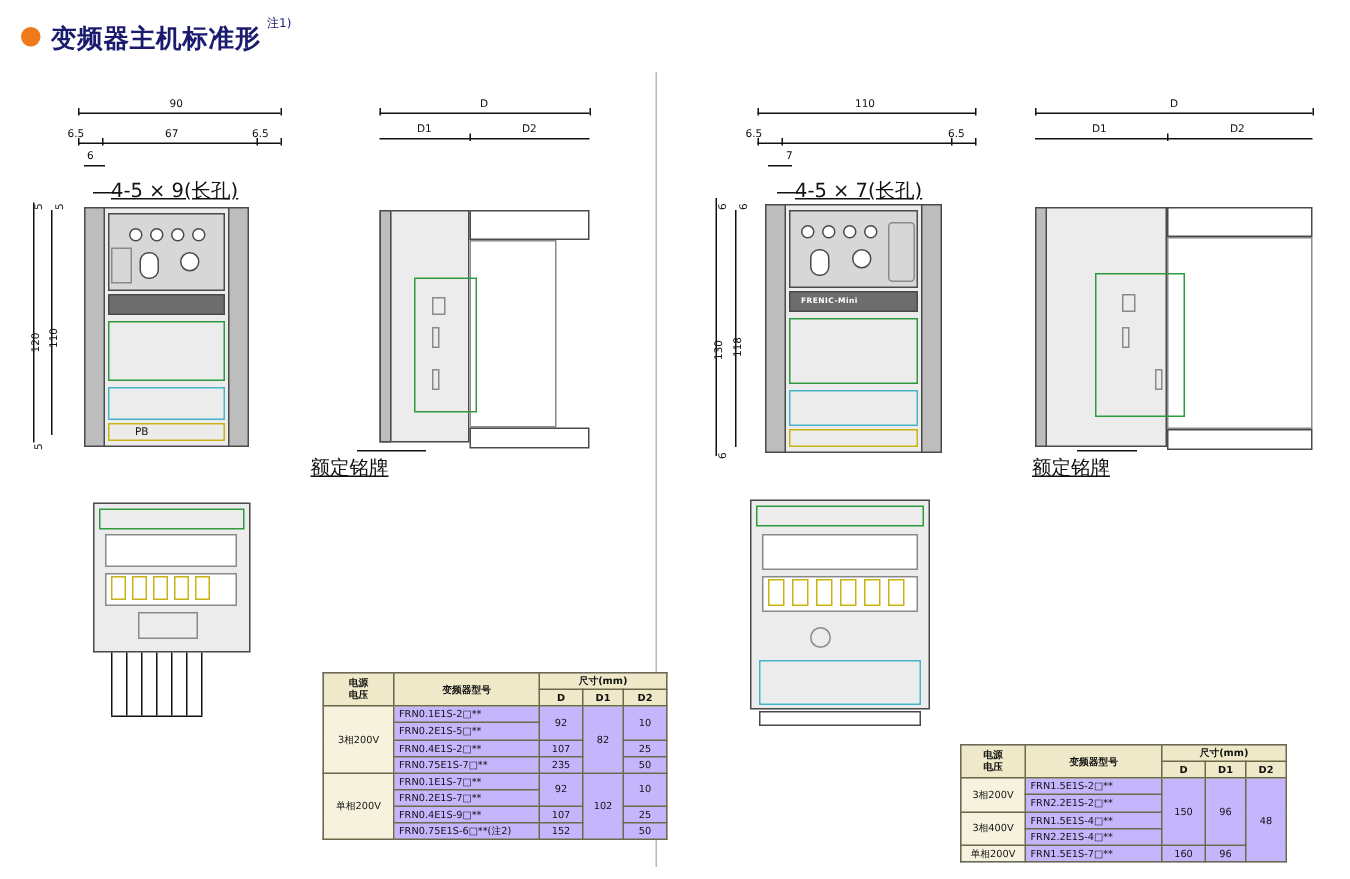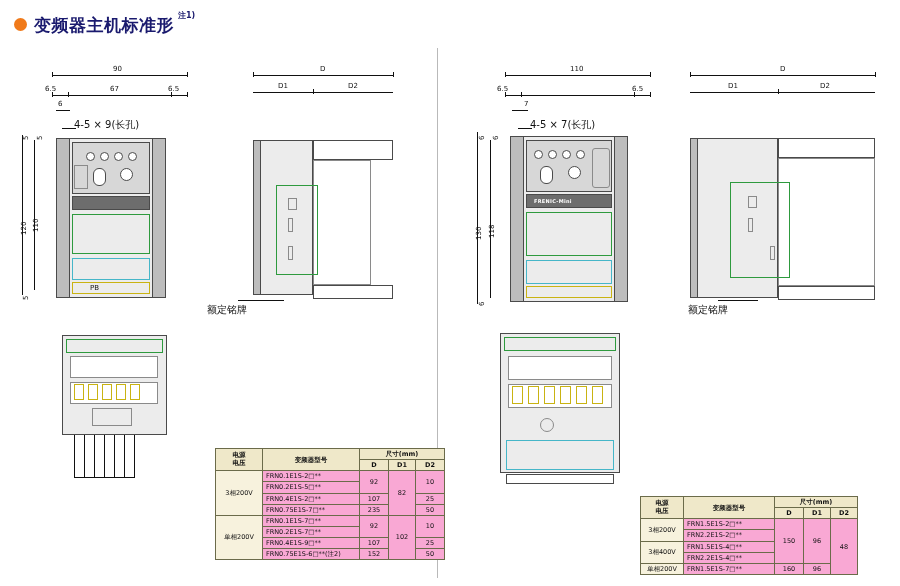--- a/index.html
+++ b/index.html
@@ -10,21 +10,21 @@
     position:relative;
     overflow:hidden;
     color:#000;
   }
   .page{position:absolute;left:0;top:0;width:900px;height:586px;}
 
   
   .header{position:absolute;left:14px;top:14px;display:flex;align-items:flex-start;}
   .bullet{width:13px;height:13px;border-radius:50%;background:#f07a1a;margin-top:4px;margin-right:7px;}
   .header-title{font-size:17px;font-weight:bold;color:#1a1a6e;letter-spacing:.5px;}
-  .header-note{font-size:8px;font-weight:bold;color:#1a1a6e;margin-left:4px;vertical-align:top;position:relative;top:-4px;}
+  .header-note{font-size:8px;font-weight:normal;color:#1a1a6e;margin-left:4px;vertical-align:top;position:relative;top:-4px;}
 
   
   .vdiv{position:absolute;left:437px;top:48px;width:1px;height:530px;background:#b9b9b9;}
 
   
   .dim-line{position:absolute;background:#111;}
   .dim-h{height:1px;}
   .dim-v{width:1px;}
   .lbl{position:absolute;font-size:7px;color:#111;white-space:nowrap;}
   .lbl-v{position:absolute;font-size:7px;color:#111;white-space:nowrap;transform:rotate(-90deg);transform-origin:left top;}
@@ -34,25 +34,25 @@
   .bd{border:1px solid #4a4a4a;}
   .bd-thin{border:1px solid #8a8a8a;}
   .grn{border:1px solid #2e9a3e;}
   .cyan{border:1px solid #45b6c8;}
   .yel{border:1px solid #c9b312;}
   .gray-fill{background:#d7d7d7;}
   .lgray-fill{background:#ececec;}
   .dgray-fill{background:#bdbdbd;}
   .white-fill{background:#fff;}
 
-  .callout{position:absolute;font-size:10px;color:#111;white-space:nowrap;}
+  .callout{position:absolute;font-size:13px;color:#111;white-space:nowrap;text-decoration:underline;}
   .lead{position:absolute;background:#111;height:1px;}
 
   
-  table.dimtbl{position:absolute;border-collapse:collapse;background:#f9a8d4;font-size:6.5px;}
+  table.dimtbl{position:absolute;border-collapse:collapse;background:#c4b5fd;font-size:6.5px;}
   table.dimtbl th,table.dimtbl td{
     border:1px solid #6b6b4a;padding:1px 2px;text-align:center;
     color:#111;font-weight:normal;line-height:1.25;
   }
   table.dimtbl th{background:#efe8c9;font-weight:bold;}
   table.dimtbl td.model{text-align:left;padding-left:3px;}
   table.dimtbl td.volt{background:#f7f2dd;}
 
   
   .brand{position:absolute;font-size:5px;color:#fff;letter-spacing:.3px;font-weight:bold;}

